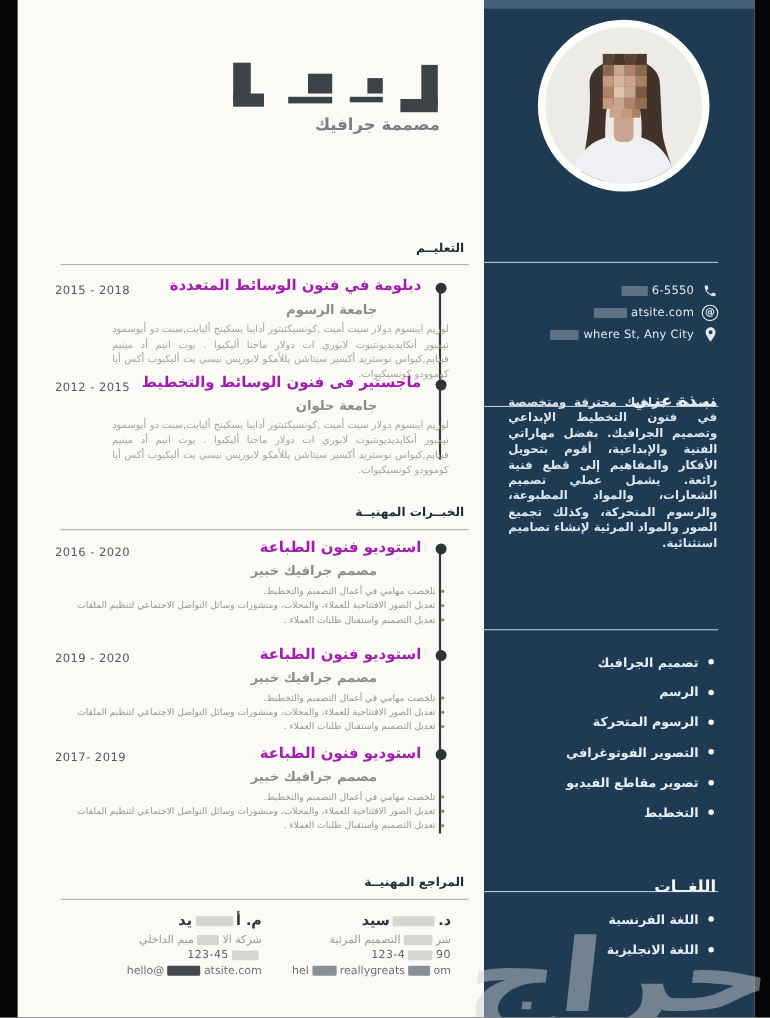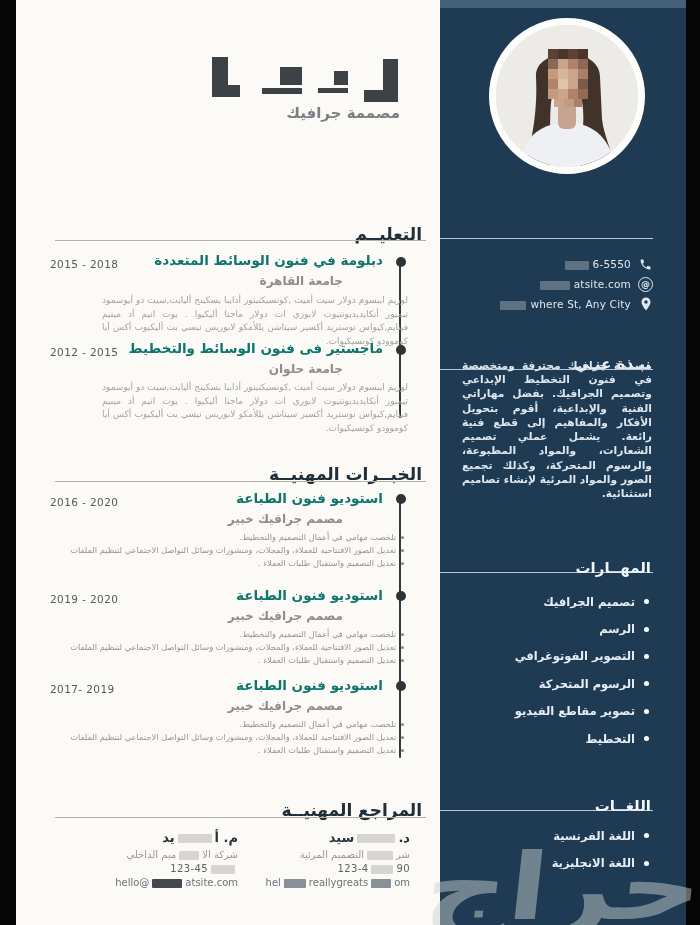--- a/index.html
+++ b/index.html
@@ -11,28 +11,28 @@
 
   
   .main{position:absolute;left:16px;top:0;width:424px;height:100%;background:#fbfaf6;}
 
   .name-block{position:absolute;top:57px;right:40px;width:205px;height:50px;direction:rtl;}
   .nb{position:absolute;background:#3d4247;}
 
   .job-title{position:absolute;top:104px;right:40px;font-size:15px;font-weight:600;
              color:#7b7f83;direction:rtl;letter-spacing:.3px;}
 
-  .m-head{position:absolute;right:18px;font-size:17px;font-weight:bold;color:#202e38;
+  .m-head{position:absolute;right:18px;font-size:11px;font-weight:bold;color:#202e38;
           direction:rtl;letter-spacing:.2px;}
   .m-div{position:absolute;height:1px;background:#b0b0ad;}
 
   .tl-line{position:absolute;right:39px;width:2px;background:#33383d;border-radius:1px;}
   .tl-dot{position:absolute;right:34px;width:10px;height:10px;border-radius:50%;background:#2e3338;}
 
-  .e-title{position:absolute;right:57px;font-size:13.5px;font-weight:bold;color:#0f766e;direction:rtl;}
+  .e-title{position:absolute;right:57px;font-size:13.5px;font-weight:bold;color:#a21caf;direction:rtl;}
   .e-sub{position:absolute;right:97px;font-size:12px;font-weight:bold;color:#8f8d85;direction:rtl;}
   .e-date{position:absolute;left:34px;font-size:10.5px;color:#55585c;direction:ltr;letter-spacing:.4px;}
   .e-desc{position:absolute;left:86px;right:32px;font-size:9px;line-height:1.5;color:#a5a39b;
           direction:rtl;text-align:justify;}
   .e-bullets{position:absolute;left:40px;right:36px;direction:rtl;}
   .e-bullets .b-row{font-size:8.3px;line-height:13px;color:#97958d;white-space:nowrap;
                     text-align:right;direction:rtl;}
   .b-dot{display:inline-block;width:3px;height:3px;border-radius:50%;background:#8a887f;
          vertical-align:middle;margin-left:5px;}
 
@@ -95,21 +95,21 @@
       <div class="nb" style="right:160px;top:28px;width:28px;height:12px;"></div>
     </div>
     <div class="job-title">مصممة جرافيك</div>
 
     <h2 class="m-head" style="top:210px;">التعليــم</h2>
     <div class="m-div" style="top:240px;left:39px;right:14px;"></div>
     <div class="tl-line" style="top:264px;height:154px;"></div>
 
     <div class="tl-dot" style="top:257px;"></div>
     <div class="e-title" style="top:252px;">دبلومة في فنون الوسائط المتعددة</div>
-    <div class="e-sub" style="top:274px;">جامعة القاهرة</div>
+    <div class="e-sub" style="top:274px;">جامعة الرسوم</div>
     <div class="e-date" style="top:258px;">2015 - 2018</div>
     <div class="e-desc" style="top:294px;">لوريم ايبسوم دولار سيت أميت ,كونسيكتيتور أدايبا يسكينج أليايت,سيت دو أيوسمود تيمبور أنكايديديونتيوت لابوري ات دولار ماجنا أليكيوا . يوت انيم أد مينيم فينايم,كيواس نوستريد أكسير سيتاشن يللأمكو لابوريس نيسي يت أليكيوب أكس أيا كوموودو كونسيكيوات.</div>
 
     <div class="tl-dot" style="top:345px;"></div>
     <div class="e-title" style="top:340px;">ماجستير فى فنون الوسائط والتخطيط</div>
     <div class="e-sub" style="top:362px;">جامعة حلوان</div>
     <div class="e-date" style="top:346px;">2012 - 2015</div>
     <div class="e-desc" style="top:381px;">لوريم ايبسوم دولار سيت أميت ,كونسيكتيتور أدايبا يسكينج أليايت,سيت دو أيوسمود تيمبور أنكايديديونتيوت لابوري ات دولار ماجنا أليكيوا . يوت انيم أد مينيم فينايم,كيواس نوستريد أكسير سيتاشن يللأمكو لابوريس نيسي يت أليكيوب أكس أيا كوموودو كونسيكيوات.</div>
 
     <h2 class="m-head" style="top:450px;">الخبــرات المهنيــة</h2>
@@ -239,37 +239,36 @@
         <svg width="12" height="14" viewBox="0 0 24 28">
             <path d="M12 1C6.9 1 3 4.9 3 10c0 6.4 9 17 9 17s9-10.6 9-17c0-5.1-3.9-9-9-9zm0 12.5A3.5 3.5 0 1 1 12 6.5a3.5 3.5 0 0 1 0 7z" fill="#dfe8f0"></path>
           </svg>
       </span>
     </div>
 
     <h3 class="sb-h" style="top:340px;">نبـذة عنـي</h3>
     <div class="sb-div" style="top:369px;"></div>
     <p class="sb-about" style="top:359px;margin:0;">مصممة جرافيك محترفة ومتخصصة في فنون التخطيط الإبداعي وتصميم الجرافيك. بفضل مهاراتي الفنية والإبداعية، أقوم بتحويل الأفكار والمفاهيم إلى قطع فنية رائعة. يشمل عملي تصميم الشعارات، والمواد المطبوعة، والرسوم المتحركة، وكذلك تجميع الصور والمواد المرئية لإنشاء تصاميم استثنائية.</p>
 
-    <h3 class="sb-h" style="top:544px;">المهــارات</h3>
     <div class="sb-div" style="top:572px;"></div>
     <div class="sb-list" style="top:588px;">
       <div class="sb-item">
           <span class="txt">تصميم الجرافيك</span>
           <span class="w-dot"></span>
         </div>
       <div class="sb-item">
           <span class="txt">الرسم</span>
           <span class="w-dot"></span>
         </div>
       <div class="sb-item">
+          <span class="txt">الرسوم المتحركة</span>
+          <span class="w-dot"></span>
+        </div>
+      <div class="sb-item">
           <span class="txt">التصوير الفوتوغرافي</span>
-          <span class="w-dot"></span>
-        </div>
-      <div class="sb-item">
-          <span class="txt">الرسوم المتحركة</span>
           <span class="w-dot"></span>
         </div>
       <div class="sb-item">
           <span class="txt">تصوير مقاطع الفيديو</span>
           <span class="w-dot"></span>
         </div>
       <div class="sb-item">
           <span class="txt">التخطيط</span>
           <span class="w-dot"></span>
         </div>

